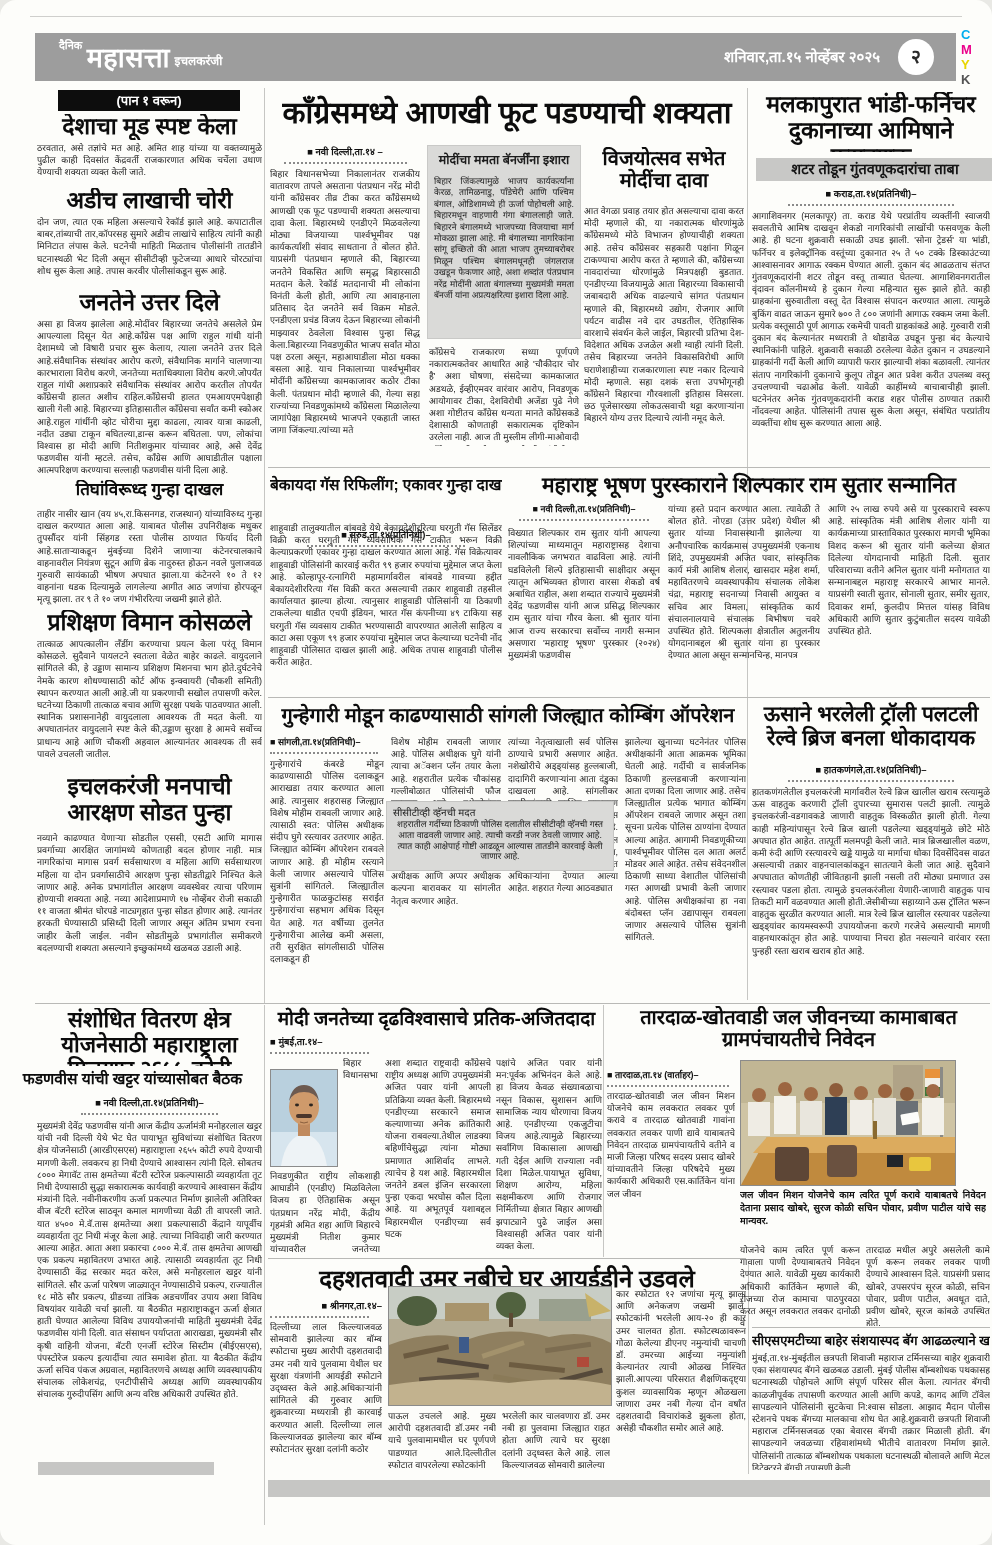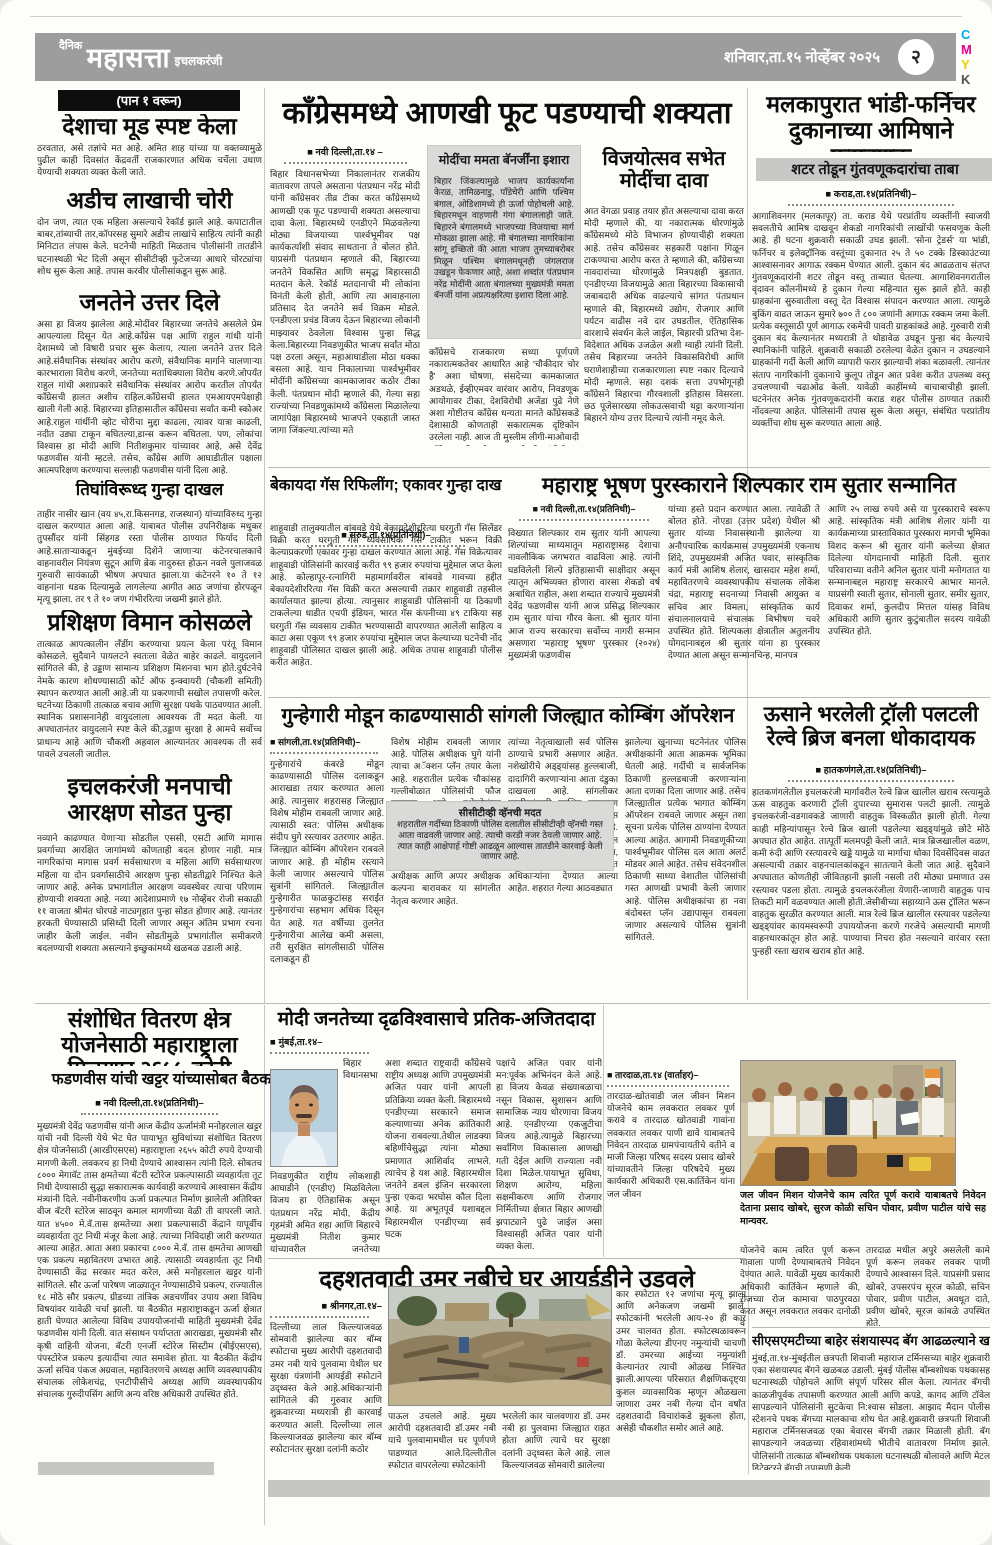--- a/index.html
+++ b/index.html
@@ -129,35 +129,35 @@
   <div class="abs hd nowrap" style="left:270px;top:702px;width:476px;font-size:20px;height:27px;line-height:27px">गुन्हेगारी मोडून काढण्यासाठी सांगली जिल्ह्यात कोम्बिंग ऑपरेशन</div>
   <div class="abs" style="left:270px;top:735px;width:114px">
     <div class="dl" style="font-size:9px;text-align:left">■ सांगली,ता.१४(प्रतिनिधी)–</div>
     <div class="dots" style="width:95%;margin-left:0"></div>
   </div>
   <div class="abs bd" style="left:270px;top:758px;width:114px;height:242px">गुन्हेगारांचे कंबरडे मोडून काढण्यासाठी पोलिस दलाकडून आराखडा तयार करण्यात आला आहे. त्यानुसार शहरासह जिल्ह्यात विशेष मोहीम राबवली जाणार आहे. त्यासाठी स्वत: पोलिस अधीक्षक संदीप घुगे रस्त्यावर उतरणार आहेत. जिल्ह्यात कोम्बिंग ऑपरेशन राबवले जाणार आहे. ही मोहीम रस्त्याने केली जाणार असल्याचे पोलिस सुत्रांनी सांगितले. जिल्ह्यातील गुन्हेगारीत फाळकुटांसह सराईत गुन्हेगारांचा सहभाग अधिक दिसून येत आहे. गत वर्षीच्या तुलनेत गुन्हेगारीचा आलेख कमी असला, तरी सुरक्षित सांगलीसाठी पोलिस दलाकडून ही</div>
   <div class="abs bd" style="left:391px;top:736px;width:110px;height:264px">विशेष मोहीम राबवली जाणार आहे. पोलिस अधीक्षक घुगे यांनी त्याचा अॅक्शन प्लॅन तयार केला आहे. शहरातील प्रत्येक चौकांसह गल्लीबोळात पोलिसांची फौज उतरणार आहे. नशेखोरांसह फाळकुटदादांना आता पोलिसांचा खाक्या दाखवला जाणार आहे. त्याची तयारी आता पुर्ण झाली असून रविवारपासून ही मोहीम राबवली जाणार आहे. स्वत: अधीक्षक आणि अप्पर अधीक्षक कल्पना बारावकर या सांगलीत नेतृत्व करणार आहेत.</div>
   <div class="abs bd" style="left:508px;top:736px;width:110px;height:264px">त्यांच्या नेतृत्वाखाली सर्व पोलिस ठाण्याचे प्रभारी असणार आहेत. नशेखोरीचे अड्ड्यांसह हुल्लबाजी, दादागिरी करणाऱ्यांना आता दंडुका दाखवला आहे. सांगलीकर नागरिकांसाठी सुरक्षित वातावरण निर्माण करण्यासाठी पोलिस अधीक्षकांनी हा प्लॅन बनवला आहे. प्रत्येक भागातील बीट मार्शल आणखी क्षमतेने काम करतील, अशा सूचनाही संबंधित अधिकाऱ्यांना देण्यात आल्या आहेत. शहरात गेल्या आठवड्यात</div>
   <div class="abs bd" style="left:625px;top:736px;width:121px;height:264px">झालेल्या खुनाच्या घटनेनंतर पोलिस अधीक्षकांनी आता आक्रमक भूमिका घेतली आहे. गर्दीची व सार्वजनिक ठिकाणी हुल्लडबाजी करणाऱ्यांना आता दणका दिला जाणार आहे. तसेच जिल्ह्यातील प्रत्येक भागात कोम्बिंग ऑपरेशन राबवले जाणार असून तशा सूचना प्रत्येक पोलिस ठाण्यांना देण्यात आल्या आहेत. आगामी निवडणूकीच्या पार्श्वभूमीवर पोलिस दल आता अलर्ट मोडवर आले आहेत. तसेच संवेदनशील ठिकाणी साध्या वेशातील पोलिसांची गस्त आणखी प्रभावी केली जाणार आहे. पोलिस अधीक्षकांचा हा नवा बंदोबस्त प्लॅन उद्यापासून राबवला जाणार असल्याचे पोलिस सुत्रांनी सांगितले.</div>
   <div class="graybox" style="left:386px;top:801px;width:228px;height:70px;z-index:3;border:1px solid #c6c6c4;padding:3px 6px;box-sizing:border-box">
-    <div style="font-size:10px;font-weight:bold;text-align:center">सीसीटीव्ही व्हॅनची मदत</div>
+    <div style="font-size:10px;font-weight:normal;text-align:left">सीसीटीव्ही व्हॅनची मदत</div>
     <div style="font-size:8.7px;line-height:10.8px;text-align:center;overflow:hidden;height:46px">शहरातील गर्दीच्या ठिकाणी पोलिस दलातील सीसीटीव्ही व्हॅनची गस्त आता वाढवली जाणार आहे. त्याची करडी नजर ठेवली जाणार आहे. त्यात काही आक्षेपार्ह गोष्टी आढळून आल्यास तातडीने कारवाई केली जाणार आहे.</div>
   </div>
 
   <div class="abs hd" style="left:752px;top:702px;width:238px;font-size:21px;height:56px">ऊसाने भरलेली ट्रॉली पलटली रेल्वे ब्रिज बनला धोकादायक</div>
   <div class="abs" style="left:752px;top:763px;width:238px">
     <div class="dl">■ हातकणंगले,ता.१४(प्रतिनिधी)–</div>
     <div class="dots" style="width:70%"></div>
   </div>
   <div class="abs bd" style="left:752px;top:786px;width:238px;height:214px">हातकणंगलेतील इचलकरंजी मार्गावरील रेल्वे ब्रिज खालील खराब रस्त्यामुळे ऊस वाहतुक करणारी ट्रॉली दुपारच्या सुमारास पलटी झाली. त्यामुळे इचलकरंजी-वडगावकडे जाणारी वाहतुक विस्कळीत झाली होती. गेल्या काही महिन्यांपासून रेल्वे ब्रिज खाली पडलेल्या खड्ड्यांमुळे छोटे मोठे अपघात होत आहेत. तात्पूर्ती मलमपट्टी केली जाते. मात्र ब्रिजखालील वळण, कमी रुंदी आणि रस्त्यावरचे खड्डे यामुळे या मार्गाचा धोका दिवसेंदिवस वाढत असल्याची तक्रार वाहनचालकांकडून सातत्याने केली जात आहे. सुदैवाने अपघातात कोणतीही जीवितहानी झाली नसली तरी मोठ्या प्रमाणात उस रस्त्यावर पडला होता. त्यामुळे इचलकरंजीला येणारी-जाणारी वाहतुक पाच तिकटी मार्गे वळवण्यात आली होती.जेसीबीच्या सहाय्याने ऊस ट्रॉलित भरून वाहतुक सुरळीत करण्यात आली. मात्र रेल्वे ब्रिज खालील रस्त्यावर पडलेल्या खड्ड्यांवर कायमस्वरूपी उपाययोजना करणे गरजेचे असल्याची मागणी वाहनधारकांतून होत आहे. पाण्याचा निचरा होत नसल्याने वारंवार रस्ता पुन्हही रस्ता खराब खराब होत आहे.</div>
 
   <div class="hrl" style="left:35px;top:1003px;width:955px"></div>
 
   <div class="abs hd" style="left:35px;top:1008px;width:229px;font-size:22px;height:58px">संशोधित वितरण क्षेत्र योजनेसाठी महाराष्ट्राला मिळणार २६५५ कोटी</div>
-  <div class="abs hd" style="left:47px;top:1070px;width:229px;font-size:15.5px;height:20px;font-weight:bold">फडणवीस यांची खट्टर यांच्यासोबत बैठक</div>
+  <div class="abs hd" style="left:18px;top:1070px;width:229px;font-size:15.5px;height:20px;font-weight:bold">फडणवीस यांची खट्टर यांच्यासोबत बैठक</div>
   <div class="abs" style="left:35px;top:1096px;width:229px">
     <div class="dl">■ नवी दिल्ली,ता.१४(प्रतिनिधी)–</div>
     <div class="dots" style="width:60%"></div>
   </div>
   <div class="abs bd" style="left:37px;top:1120px;width:225px;height:334px">मुख्यमंत्री देवेंद्र फडणवीस यांनी आज केंद्रीय ऊर्जामंत्री मनोहरलाल खट्टर यांची नवी दिल्ली येथे भेट घेत पायाभूत सुविधांच्या संशोधित वितरण क्षेत्र योजनेसाठी (आरडीएसएस) महाराष्ट्राला २६५५ कोटी रुपये देण्याची मागणी केली. लवकरच हा निधी देण्याचे आश्वासन त्यांनी दिले. सोबतच ८००० मेगावॅट तास क्षमतेच्या बॅटरी स्टोरेज प्रकल्पासाठी व्यवहार्यता तूट निधी देण्यासाठी सुद्धा सकारात्मक कार्यवाही करण्याचे आश्वासन केंद्रीय मंत्र्यांनी दिले. नवीनीकरणीय ऊर्जा प्रकल्पात निर्माण झालेली अतिरिक्त वीज बॅटरी स्टोरेज साठवून कमाल मागणीच्या वेळी ती वापरली जाते. यात ४५०० मे.वॅ.तास क्षमतेच्या अशा प्रकल्पासाठी केंद्राने यापूर्वीच व्यवहार्यता तूट निधी मंजूर केला आहे. त्याच्या निविदाही जारी करण्यात आल्या आहेत. आता अशा प्रकारचा ८००० मे.वॅ. तास क्षमतेचा आणखी एक प्रकल्प महावितरण उभारत आहे. त्यासाठी व्यवहार्यता तूट निधी देण्यासाठी केंद्र सरकार मदत करेल, असे मनोहरलाल खट्टर यांनी सांगितले. सौर ऊर्जा पारेषण जाळ्यातून नेण्यासाठीचे प्रकल्प, राज्यातील १८ मोठे सौर प्रकल्प, ग्रीडच्या तांत्रिक अडचणींवर उपाय अशा विविध विषयांवर यावेळी चर्चा झाली. या बैठकीत महाराष्ट्राकडून ऊर्जा क्षेत्रात हाती घेण्यात आलेल्या विविध उपाययोजनांची माहिती मुख्यमंत्री देवेंद्र फडणवीस यांनी दिली. वात संसाधन पर्याप्तता आराखडा, मुख्यमंत्री सौर कृषी वाहिनी योजना, बॅटरी एनर्जी स्टोरेज सिस्टीम (बीईएसएस), पंपस्टोरेज प्रकल्प इत्यादींचा त्यात समावेश होता. या बैठकीत केंद्रीय ऊर्जा सचिव पंकज अग्रवाल, महावितरणचे अध्यक्ष आणि व्यवस्थापकीय संचालक लोकेशचंद्र, एनटीपीसीचे अध्यक्ष आणि व्यवस्थापकीय संचालक गुरुदीपसिंग आणि अन्य वरिष्ठ अधिकारी उपस्थित होते.</div>
   <div class="graybar" style="left:38px;top:1462px;width:176px;height:13px"></div>
 
   <div class="abs hd nowrap" style="left:268px;top:1006px;width:337px;font-size:19px;height:25px;line-height:25px">मोदी जनतेच्या दृढविश्वासाचे प्रतिक-अजितदादा</div>
   <div class="abs" style="left:270px;top:1035px;width:110px">
     <div class="dl" style="text-align:left">■ मुंबई,ता.१४–</div>
@@ -176,20 +176,21 @@
         <ellipse cx="40" cy="35" rx="2" ry="1.4" fill="#2e2620"></ellipse>
         <rect x="25" y="44" width="16" height="4" rx="2" fill="#4a352b"></rect>
         <path d="M29 52 Q33 54 37 52" stroke="#8a5f3e" stroke-width="1" fill="none"></path>
       </svg>
     </span>
     <span>बिहार विधानसभा निवडणुकीत राष्ट्रीय लोकशाही आघाडीने (एनडीए) मिळविलेला विजय हा ऐतिहासिक असून पंतप्रधान नरेंद्र मोदी, केंद्रीय गृहमंत्री अमित शहा आणि बिहारचे मुख्यमंत्री नितीश कुमार यांच्यावरील जनतेच्या दृढविश्वासाचे ते प्रतिक आहे,</span>
   </div>
   <div class="abs bd" style="left:385px;top:1057px;width:106px;height:198px">अशा शब्दात राष्ट्रवादी काँग्रेसचे राष्ट्रीय अध्यक्ष आणि उपमुख्यमंत्री अजित पवार यांनी आपली प्रतिक्रिया व्यक्त केली. बिहारमध्ये एनडीएच्या सरकारने समाज कल्याणाच्या अनेक क्रांतिकारी योजना राबवल्या.तेथील लाडक्या बहिणींचेसुद्धा त्यांना मोठ्या प्रमाणात आशिर्वाद लाभले. त्याचेच हे यश आहे. बिहारमधील जनतेने डबल इंजिन सरकारला पुन्हा एकदा भरघोस कौल दिला आहे. या अभूतपूर्व यशाबद्दल बिहारमधील एनडीएच्या सर्व घटक</div>
   <div class="abs bd" style="left:496px;top:1057px;width:106px;height:198px">पक्षांचे अजित पवार यांनी मन:पूर्वक अभिनंदन केले आहे. हा विजय केवळ संख्याबळाचा नसून विकास, सुशासन आणि सामाजिक न्याय धोरणाचा विजय आहे. एनडीएच्या एकजुटीचा विजय आहे.त्यामुळे बिहारच्या सर्वांगिण विकासाला आणखी गती देईल आणि राज्याला नवी दिशा मिळेल.पायाभूत सुविधा, शिक्षण आरोग्य, महिला सक्षमीकरण आणि रोजगार निर्मितीच्या क्षेत्रात बिहार आणखी झपाट्याने पुढे जाईल असा विश्वासही अजित पवार यांनी व्यक्त केला.</div>
 
+  <div class="abs hd" style="left:607px;top:1006px;width:383px;font-size:20px;height:56px">तारदाळ-खोतवाडी जल जीवनच्या कामाबाबत ग्रामपंचायतीचे निवेदन</div>
   <div class="abs" style="left:607px;top:1068px;width:128px">
     <div class="dl" style="font-size:9px;text-align:left">■ तारदाळ,ता.१४ (वार्ताहर)–</div>
     <div class="dots" style="width:95%;margin-left:0"></div>
   </div>
   <div class="abs bd" style="left:607px;top:1090px;width:128px;height:152px">तारदाळ-खोतवाडी जल जीवन मिशन योजनेचे काम लवकरात लवकर पूर्ण करावे व तारदाळ खोतवाडी गावांना लवकरात लवकर पाणी द्यावे याबाबतचे निवेदन तारदाळ ग्रामपंचायतीचे वतीने व माजी जिल्हा परिषद सदस्य प्रसाद खोबरे यांच्यावतीने जिल्हा परिषदेचे मुख्य कार्यकारी अधिकारी एस.कार्तिकेन यांना जल जीवन</div>
   <div class="photo-frame" style="left:740px;top:1060px;width:214px;height:124px">
     <svg width="214" height="124" viewBox="0 0 214 124">
       <rect width="214" height="124" fill="#cfc4a4"></rect>
       <rect width="214" height="42" fill="#c1b694"></rect>
       <rect x="152" y="4" width="30" height="34" fill="#b0a387"></rect>

